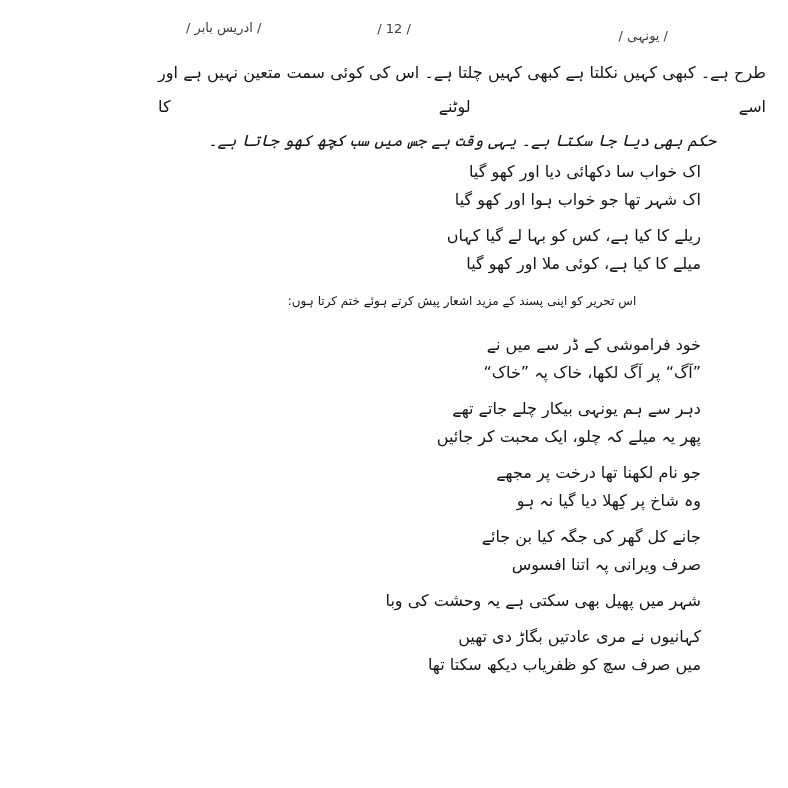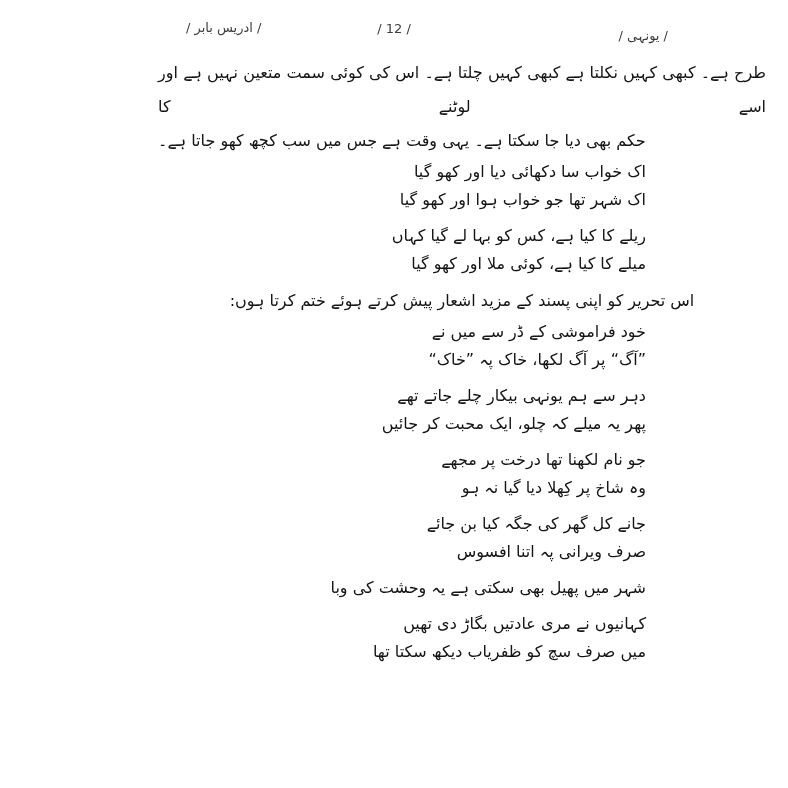--- a/index.html
+++ b/index.html
@@ -59,32 +59,33 @@
   .prose-block { }
   .prose-line {
     font-size: 16px;
     line-height: 34px;
   }
   .prose-line.justified {
     text-align: justify;
     text-align-last: justify;
   }
   .prose-line.centered {
-    text-align: left;
+    text-align: center;
+    font-style: italic;
   }
   .intro-line {
-    font-size: 16px;
+    font-size: 12px;
     line-height: 30px;
     text-align: center;
-    margin-bottom: 2px;
+    margin-bottom: 15px;
   }
   
   .poetry { display: block; }
   .couplet {
-    margin: 0 120px 8px 0;
+    margin: 0 65px 8px 0;
     text-align: right;
   }
   .verse-line {
     font-size: 16px;
     line-height: 28px;
     white-space: nowrap;
   }
 </style>
 </head>
 <body>

